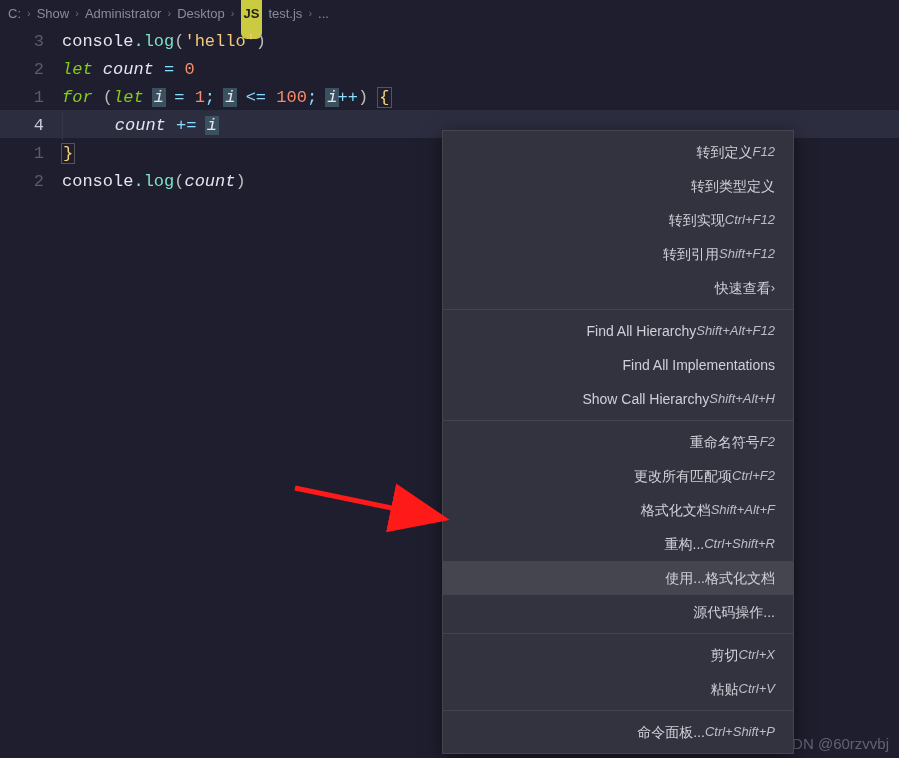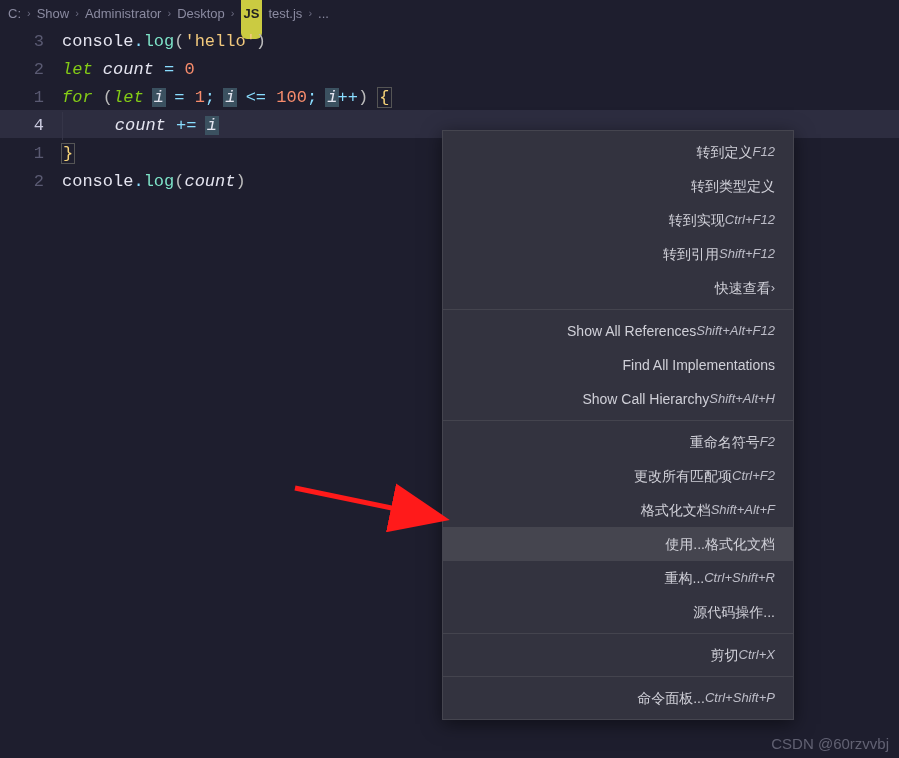--- a/index.html
+++ b/index.html
@@ -155,21 +155,21 @@
   <div class="menu-item">
       <span>转到引用</span>
       <span class="shortcut">Shift+F12</span>
     </div>
   <div class="menu-item">
       <span>快速查看</span>
       <span class="arrow">›</span>
     </div>
   <div class="menu-divider"></div>
   <div class="menu-item">
-      <span>Show All References</span>
+      <span>Find All Hierarchy</span>
       <span class="shortcut">Shift+Alt+F12</span>
     </div>
   <div class="menu-item">
       <span>Find All Implementations</span>
       <span class="shortcut"></span>
     </div>
   <div class="menu-item">
       <span>Show Call Hierarchy</span>
       <span class="shortcut">Shift+Alt+H</span>
     </div>
@@ -179,36 +179,40 @@
       <span class="shortcut">F2</span>
     </div>
   <div class="menu-item">
       <span>更改所有匹配项</span>
       <span class="shortcut">Ctrl+F2</span>
     </div>
   <div class="menu-item">
       <span>格式化文档</span>
       <span class="shortcut">Shift+Alt+F</span>
     </div>
+  <div class="menu-item">
+      <span>重构...</span>
+      <span class="shortcut">Ctrl+Shift+R</span>
+    </div>
   <div class="menu-item highlight">
       <span>使用...格式化文档</span>
       <span class="shortcut"></span>
     </div>
   <div class="menu-item">
-      <span>重构...</span>
-      <span class="shortcut">Ctrl+Shift+R</span>
-    </div>
-  <div class="menu-item">
       <span>源代码操作...</span>
       <span class="shortcut"></span>
     </div>
   <div class="menu-divider"></div>
   <div class="menu-item">
       <span>剪切</span>
       <span class="shortcut">Ctrl+X</span>
+    </div>
+  <div class="menu-item">
+      <span>粘贴</span>
+      <span class="shortcut">Ctrl+V</span>
     </div>
   <div class="menu-divider"></div>
   <div class="menu-item">
       <span>命令面板...</span>
       <span class="shortcut">Ctrl+Shift+P</span>
     </div>
 </div>
 
 <svg class="arrow-annot" width="170" height="60">
   <defs>

